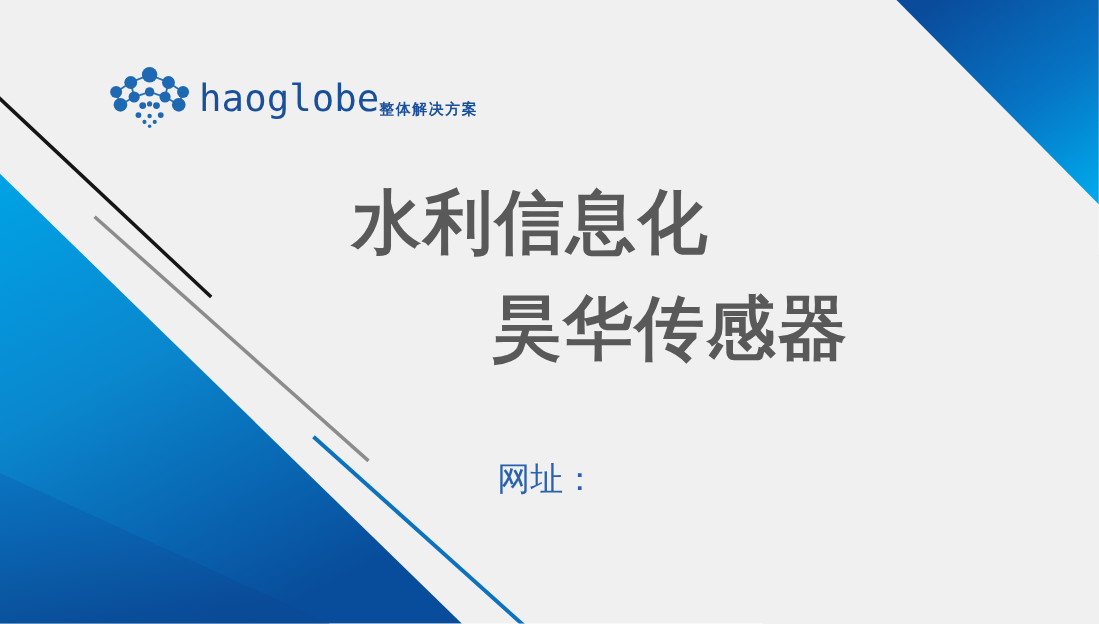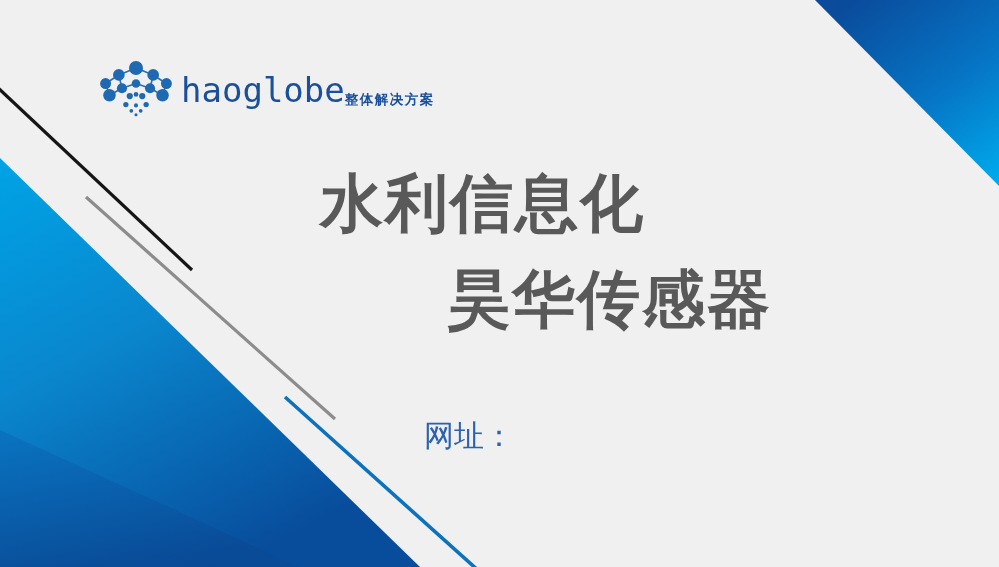--- a/index.html
+++ b/index.html
@@ -77,21 +77,21 @@
     letter-spacing: 2px;
     white-space: nowrap;
     line-height: 1;
   }
   #title-line-1 { left: 320px; top: 172px; }
   #title-line-2 { left: 447px; top: 268px; }
 
   
   .website-line {
     position: absolute;
-    left: 424px;
+    left: 452px;
     top: 421px;
     white-space: nowrap;
     color: #2a62b0;
     line-height: 1;
     display: flex;
     align-items: baseline;
   }
   .website-label {
     font-size: 30px;
     font-weight: 400;

